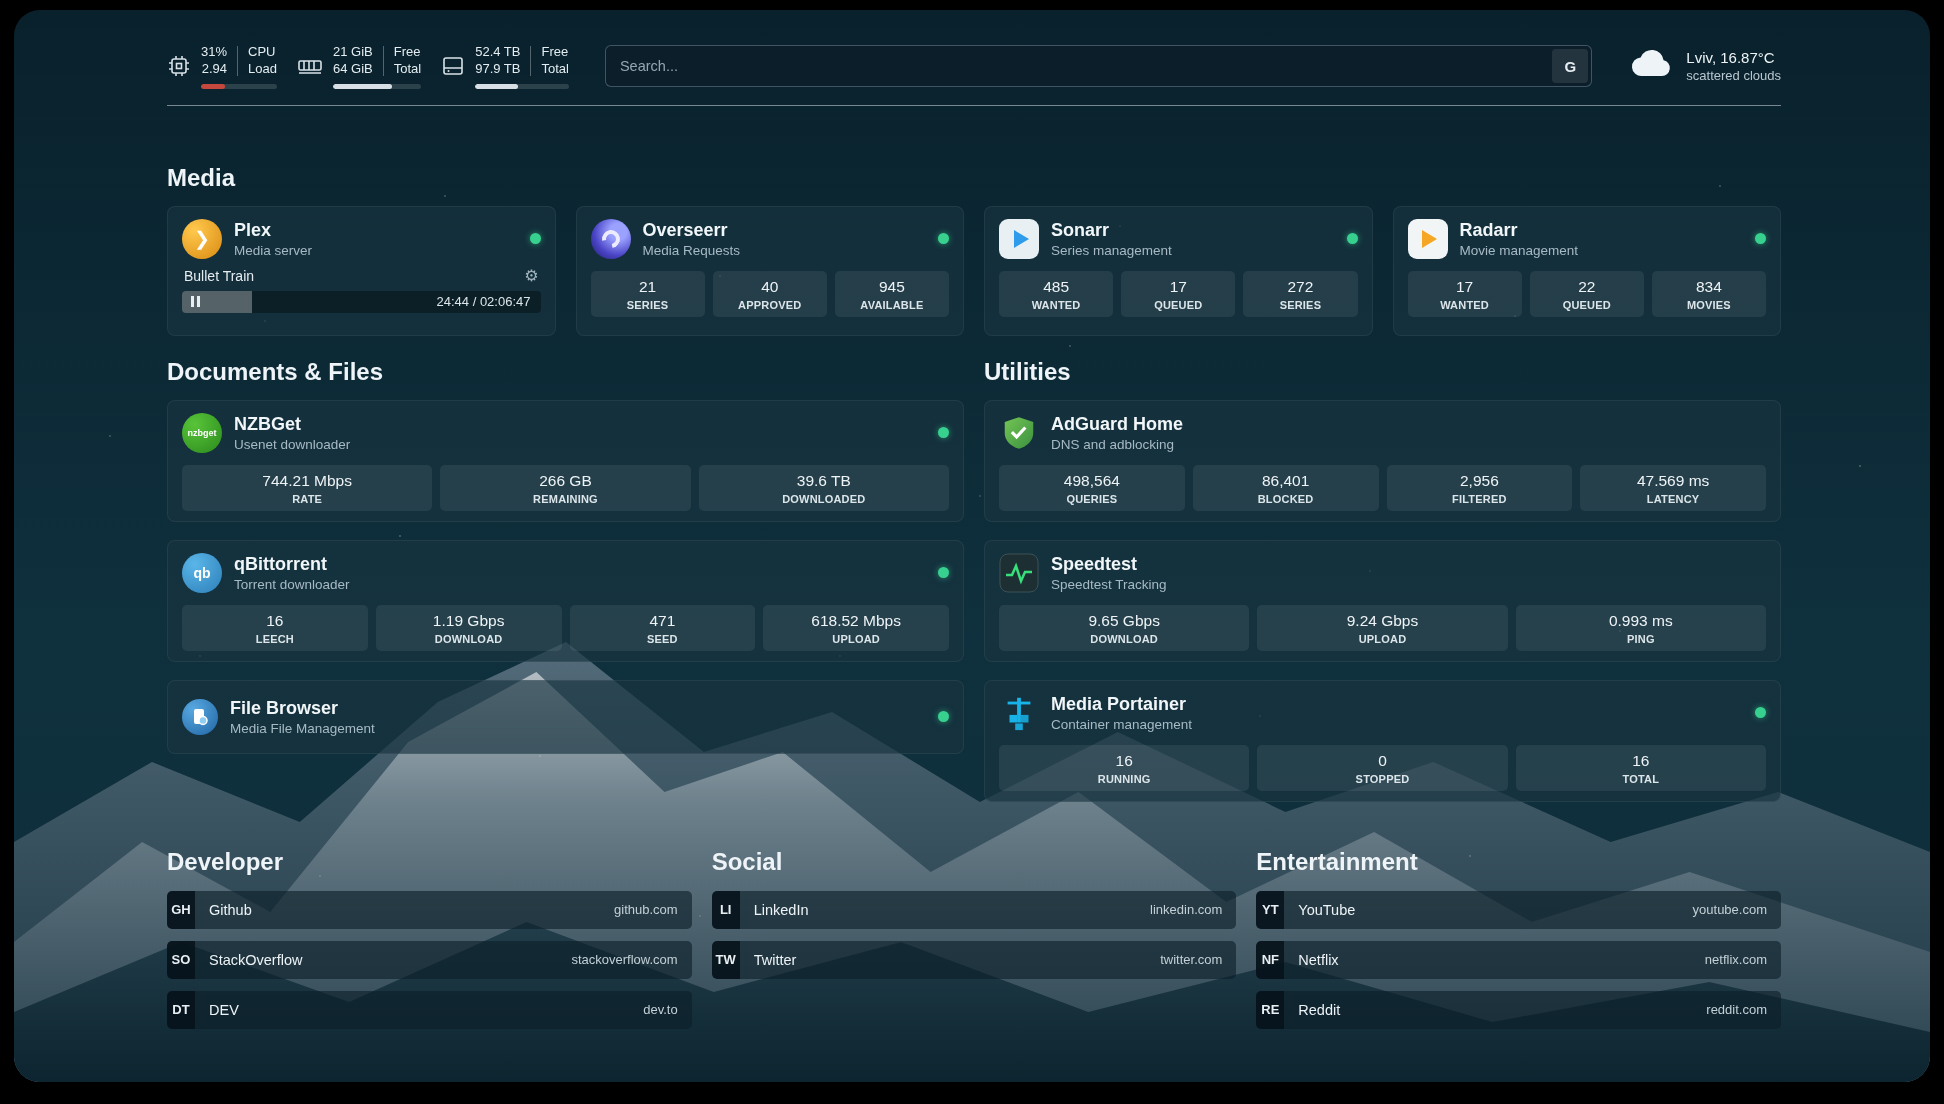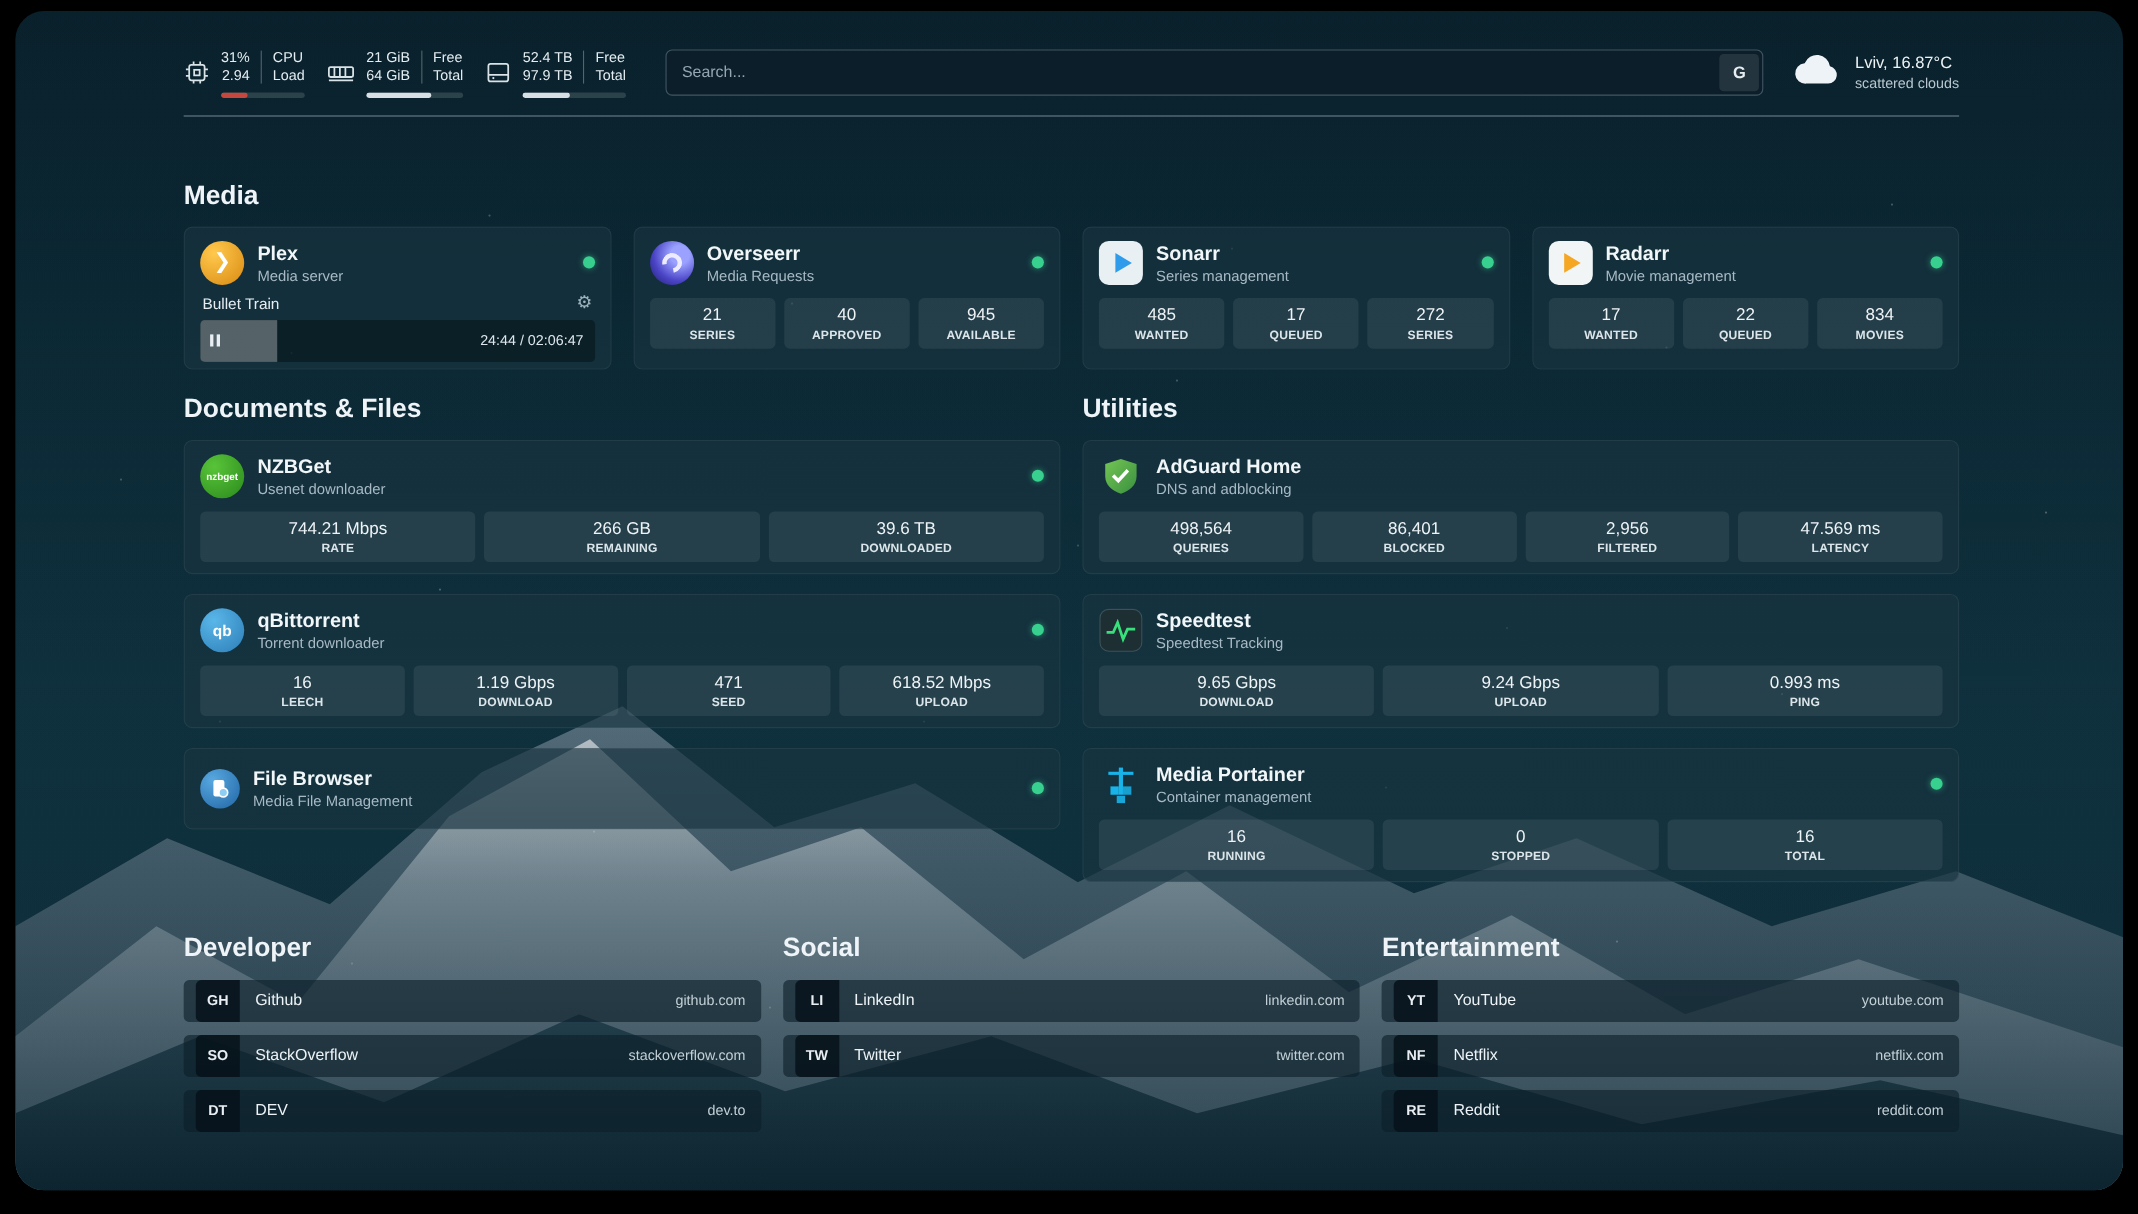--- a/index.html
+++ b/index.html
@@ -25,21 +25,21 @@
   .topbar { display:flex; align-items:center; padding-top:34px; }
   .sys { display:flex; align-items:center; margin-right:20px; }
   .sys-icon { margin-right:10px; display:flex; }
   .sys-row { display:flex; align-items:center; }
   .col { display:flex; flex-direction:column; font-size:13px; color:#e4edf1; line-height:1.3; }
   .col.vals { align-items:flex-end; }
   .vline { width:1px; height:30px; background:rgba(255,255,255,.3); margin:0 10px; }
   .bar { height:5px; border-radius:3px; background:rgba(255,255,255,.14); margin-top:6px; overflow:hidden; }
   .bar i { display:block; height:100%; border-radius:3px; background:#d7dfe4; }
   .bar i.red { background:#c6473d; }
-  .search { position:relative; flex:1; margin:0 25px 0 16px; }
+  .search { position:relative; flex:1; margin:0 36px 0 16px; }
   .search input { width:100%; height:42px; background:rgba(13,30,40,.75); border:1px solid rgba(160,190,205,.35);
     border-radius:6px; color:#e6eef2; padding:0 52px 0 14px; font-size:14.5px; font-family:inherit; outline:none; }
   .search input::placeholder { color:#93a7b2; }
   .search-btn { position:absolute; right:4px; top:4px; width:36px; height:34px; background:rgba(255,255,255,.10);
     border:none; border-radius:4px; color:#e6eef2; font-size:15px; font-weight:700; font-family:inherit; cursor:pointer; }
   .weather { display:flex; align-items:center; gap:12px; }
   .w-main { font-size:15px; color:#eef4f6; }
   .w-sub { font-size:13px; color:#b9c8d0; margin-top:2px;text-align:center; }
   .divider { border-top:1px solid rgba(226,238,244,.5); margin-top:16px; }
 
@@ -80,29 +80,29 @@
 
   .stats { display:flex; gap:8px; margin-top:12px; }
   .stat { flex:1; background:rgba(255,255,255,.075); border-radius:5px; padding:7px 4px 6px; text-align:center; }
   .sv { font-size:15.5px; color:#eef3f6; white-space:nowrap; }
   .sl { font-size:11px; font-weight:700; color:#dce6ea; margin-top:3px; letter-spacing:.2px; }
 
   
   .prow { display:flex; align-items:center; margin:9px 2px 7px; }
   .ptitle { font-size:14px; color:#e6edf1; }
   .gear { margin-left:auto; color:#9fb3bc; font-size:16px; line-height:1; cursor:pointer; }
-  .pbar { position:relative; height:38px; background:rgba(6,18,24,.55); border-radius:4px; display:flex; align-items:center; overflow:hidden; }
+  .pbar { position:relative; height:22px; background:rgba(6,18,24,.55); border-radius:4px; display:flex; align-items:center; overflow:hidden; }
   .pfill { position:absolute; left:0; top:0; bottom:0; background:rgba(255,255,255,.30); }
   .pause { width:9px; height:11px; border-left:3px solid #e8eef2; border-right:3px solid #e8eef2; margin-left:9px; z-index:1; cursor:pointer; }
   .ptime { margin-left:auto; margin-right:10px; font-size:13px; color:#dde6ea; z-index:1; }
 
   
   .bm-group .sec-title { margin-bottom:15px; }
   .bm-row { display:flex; align-items:center; height:38px; background:rgba(12,31,41,.62); border-radius:5px; margin-bottom:12px; overflow:hidden; cursor:pointer; }
-  .bm-abbr { width:40px; height:38px; flex:none; background:rgba(6,18,26,.85); color:#e8eef2; font-size:13px; font-weight:700; display:flex; align-items:center; justify-content:center; border-radius:5px 0 0 5px;margin-left:11px; }
+  .bm-abbr { width:28px; height:38px; flex:none; background:rgba(6,18,26,.85); color:#e8eef2; font-size:13px; font-weight:700; display:flex; align-items:center; justify-content:center; border-radius:5px 0 0 5px; }
   .bm-name { font-size:14.5px; color:#edf3f6; margin-left:14px; }
   .bm-url { margin-left:auto; margin-right:14px; font-size:13px; color:#c3d0d7; }
 </style>
 </head>
 <body>
 
 <div class="viewport">
   <svg class="mountains" viewBox="0 0 1944 470" preserveAspectRatio="none">
     <defs>
       <linearGradient id="gBack" x1="0" y1="0" x2="0" y2="1">

